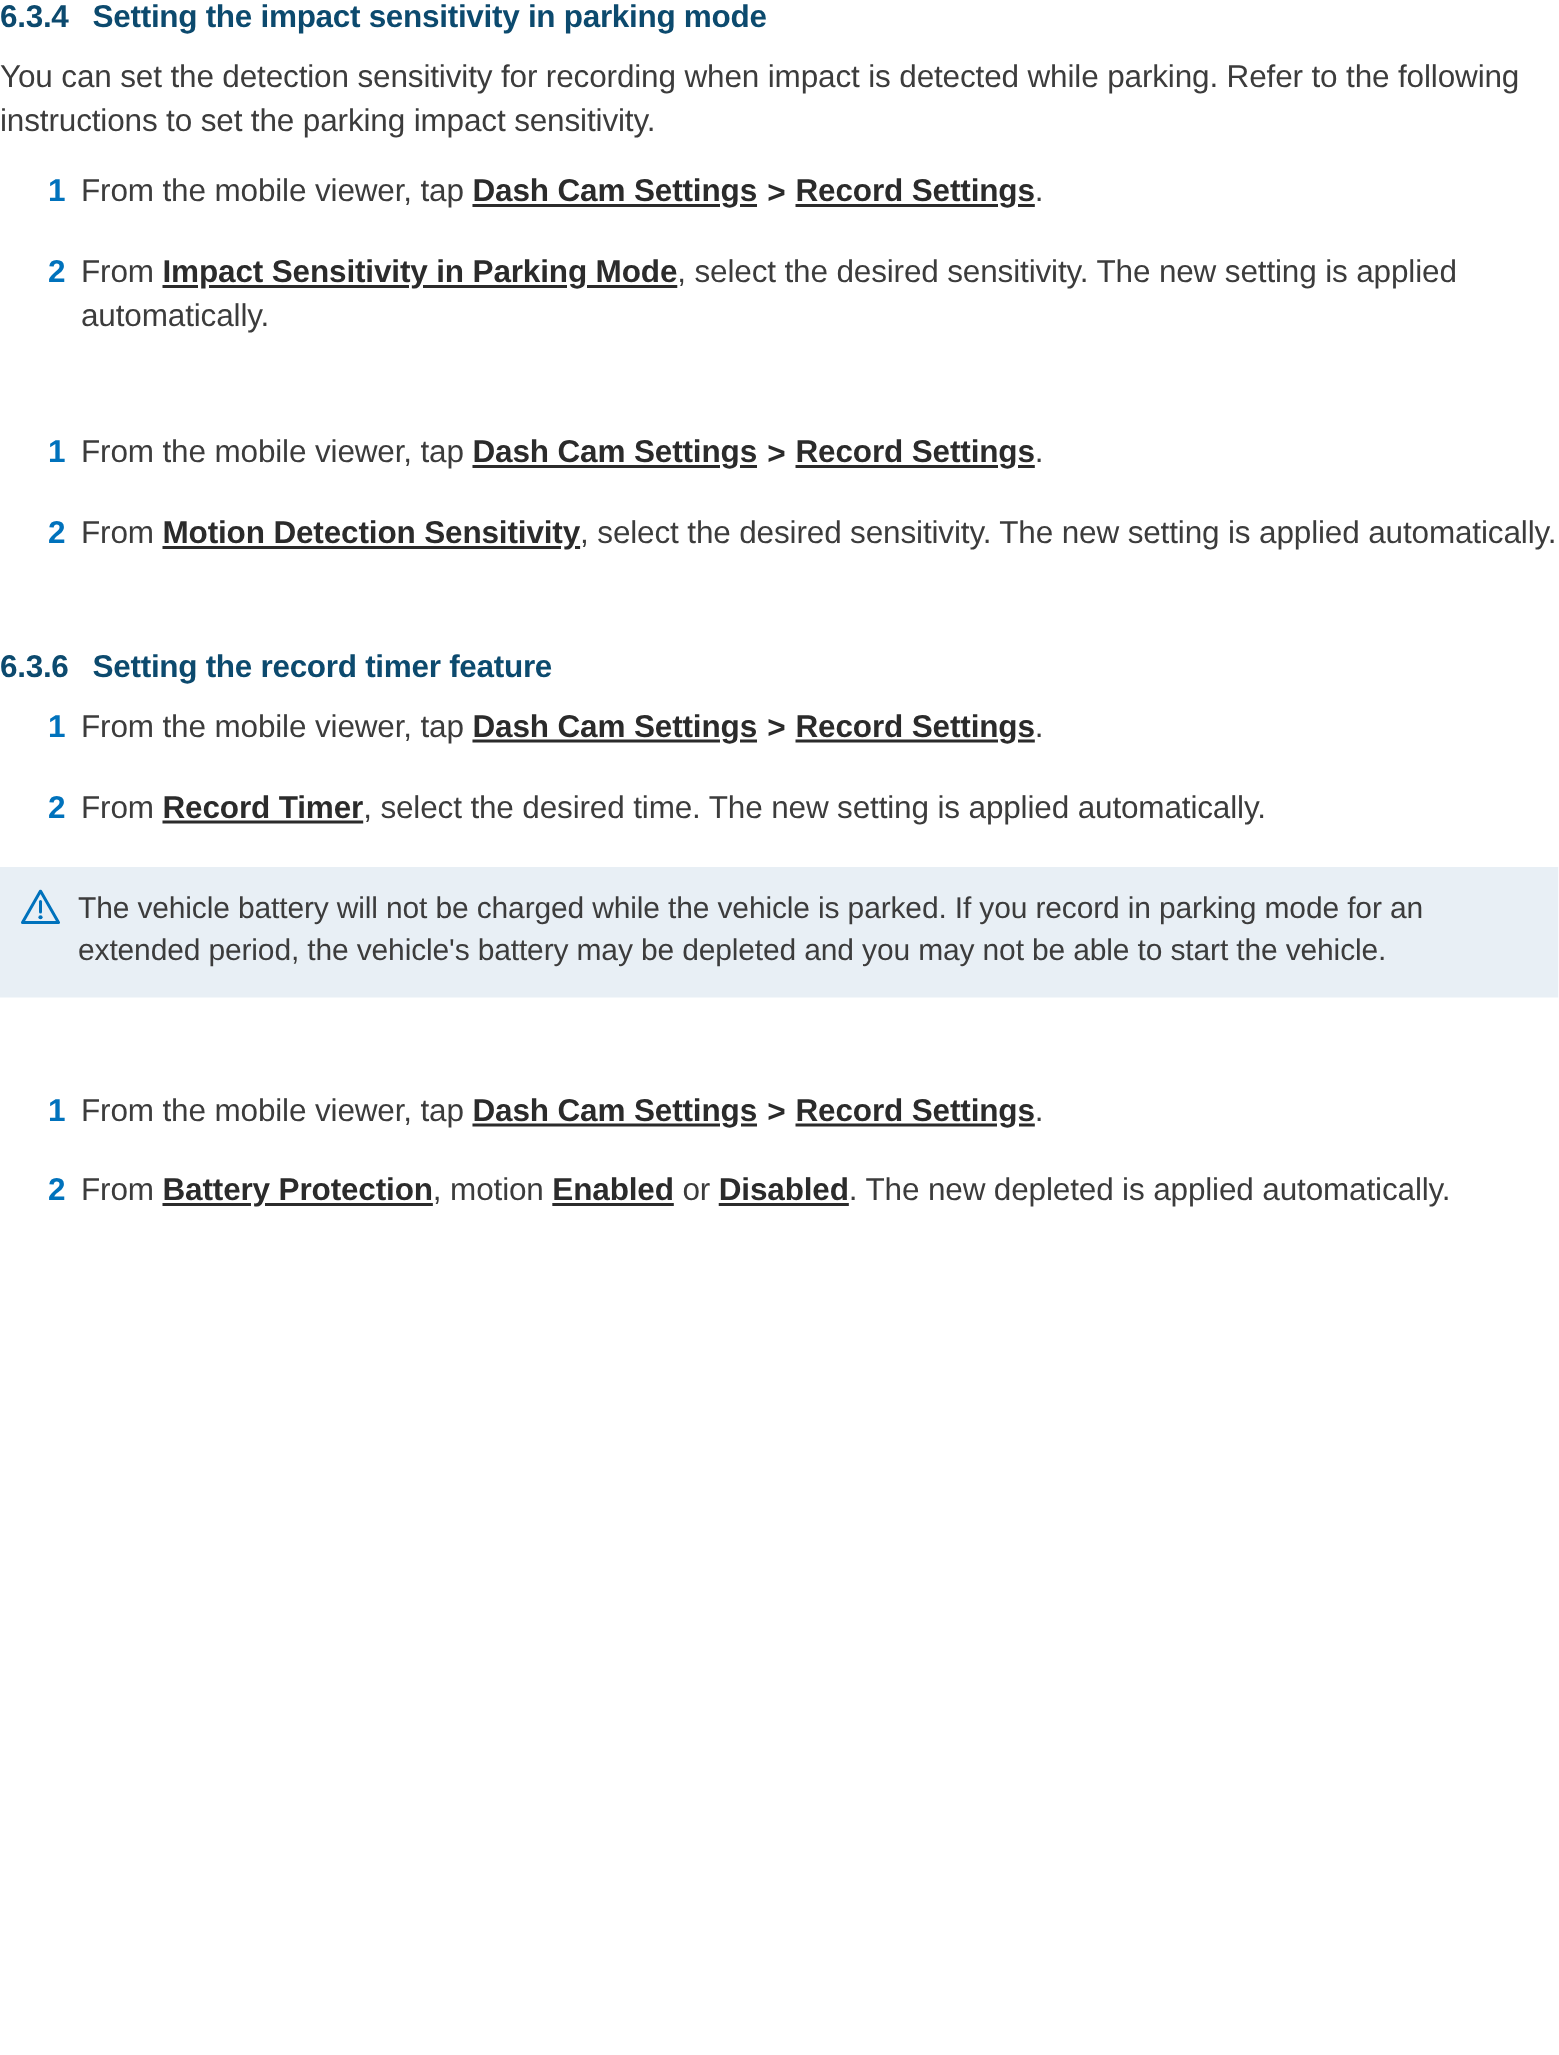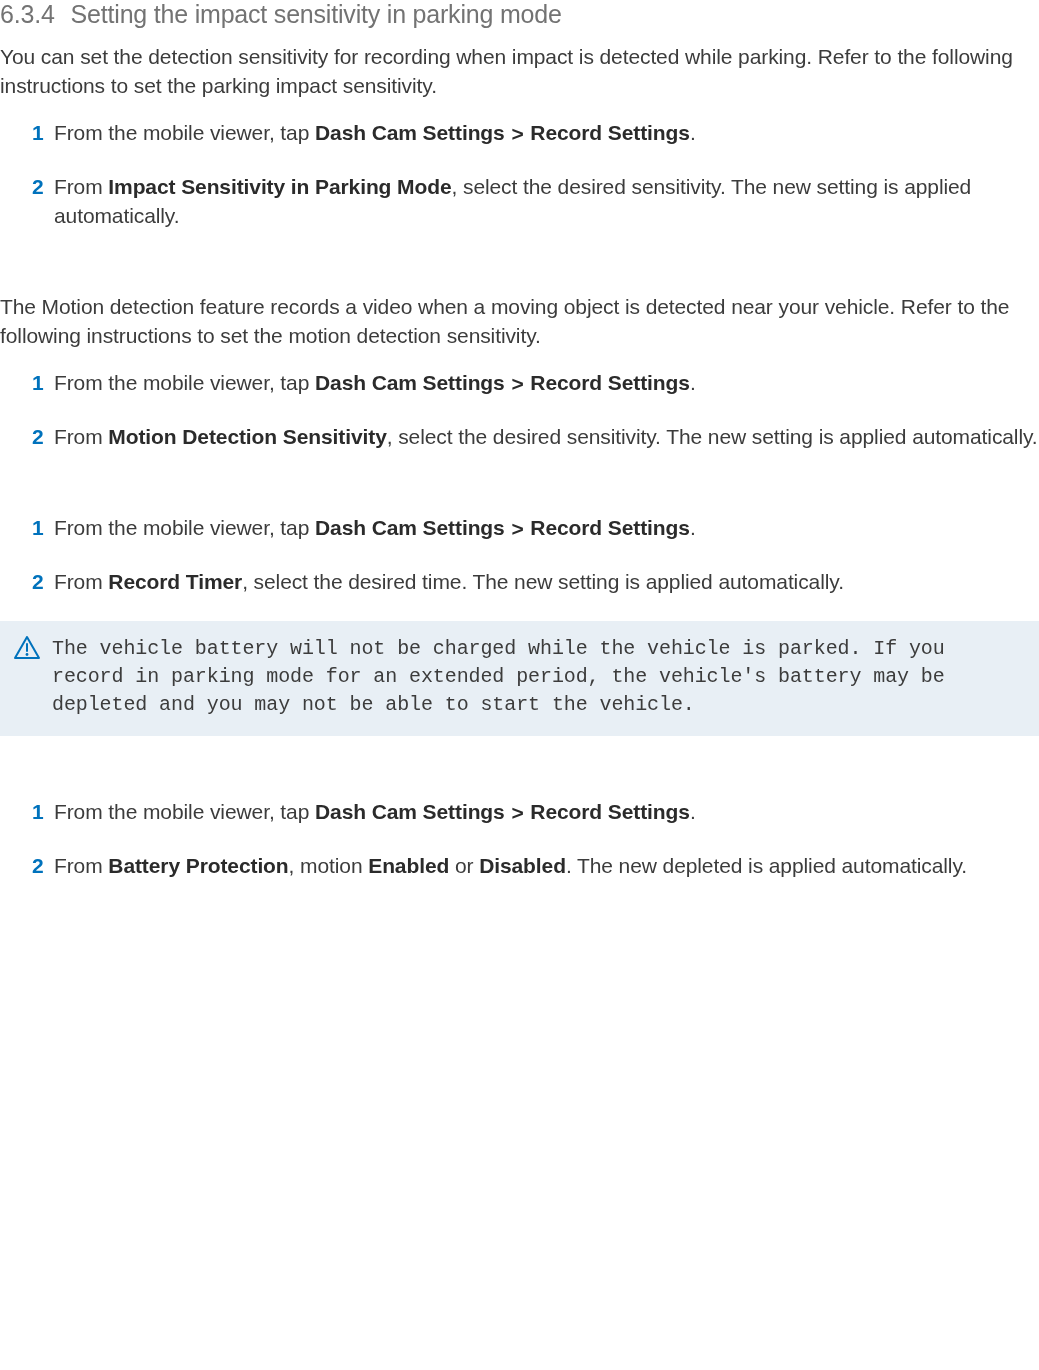--- a/index.html
+++ b/index.html
@@ -8,24 +8,24 @@
     background: #ffffff;
     color: #333333;
     font-family: "Helvetica Neue", Helvetica, Arial, sans-serif;
     width: 1039px;
   }
   .page {
     padding: 0 0 20px 0;
     box-sizing: border-box;
   }
   .section-h {
-    font-weight: 400;
-    font-size: 25px;
+    font-weight: 700;
+    font-size: 21px;
     letter-spacing: -0.2px;
-    color: #737373;
+    color: #0c4a6e;
     margin: 0 0 14px 0;
     font-stretch: condensed;
   }
   .section-h .num {
     margin-right: 16px;
   }
   .para {
     font-size: 21px;
     line-height: 1.38;
     color: #3c3c3c;
@@ -47,40 +47,39 @@
     letter-spacing: -0.1px;
   }
   .steps li .n {
     position: absolute;
     left: 0;
     top: 0;
     font-weight: 700;
     color: #0072bc;
     font-size: 21px;
   }
-  .bold { font-weight: 700; color: #2b2b2b; font-stretch: condensed; }
+  .bold { font-weight: 700; color: #2b2b2b; font-stretch: condensed; text-decoration: underline; }
   .crumb-sep {
     display: inline-block;
     vertical-align: -1px;
     font-weight: 700;
     color: #2b2b2b;
     margin: 0 1px;
   }
   .section {
     margin-bottom: 62px;
   }
   .section:last-child { margin-bottom: 0; }
   .callout {
     display: flex;
     align-items: flex-start;
     background: #e8eff5;
     padding: 14px 16px 16px 14px;
     margin: 16px 0 0 0;
     gap: 12px;
-    font-family: Liberation Mono, monospace;
   }
   .callout .icon {
     flex: 0 0 auto;
     width: 26px;
     height: 24px;
     margin-top: 1px;
   }
   .callout .icon svg { display: block; }
   .callout .txt {
     flex: 1 1 auto;
@@ -106,34 +105,36 @@
         <span>From the mobile viewer, tap </span><span class="bold">Dash Cam Settings</span> <span class="crumb-sep">&gt;</span> <span class="bold">Record Settings</span><span>.</span>
       </li>
       <li>
         <span class="n">2</span>
         <span>From </span><span class="bold">Impact Sensitivity in Parking Mode</span><span>, select the desired sensitivity. The new setting is applied automatically.</span>
       </li>
     </ol>
   </div>
 
   <div class="section">
-    <p class="para">The Motion detection feature records a video when a moving object is detected near your vehicle. Refer to the following instructions to set the motion detection sensitivity.</p>
     <ol class="steps">
       <li>
         <span class="n">1</span>
         <span>From the mobile viewer, tap </span><span class="bold">Dash Cam Settings</span> <span class="crumb-sep">&gt;</span> <span class="bold">Record Settings</span><span>.</span>
       </li>
       <li>
         <span class="n">2</span>
         <span>From </span><span class="bold">Motion Detection Sensitivity</span><span>, select the desired sensitivity. The new setting is applied automatically.</span>
       </li>
     </ol>
   </div>
 
   <div class="section">
+    <h2 class="section-h">
+      <span class="num">6.3.6</span><span>Setting the record timer feature</span>
+    </h2>
     <ol class="steps">
       <li>
         <span class="n">1</span>
         <span>From the mobile viewer, tap </span><span class="bold">Dash Cam Settings</span> <span class="crumb-sep">&gt;</span> <span class="bold">Record Settings</span><span>.</span>
       </li>
       <li>
         <span class="n">2</span>
         <span>From </span><span class="bold">Record Timer</span><span>, select the desired time. The new setting is applied automatically.</span>
       </li>
     </ol>

